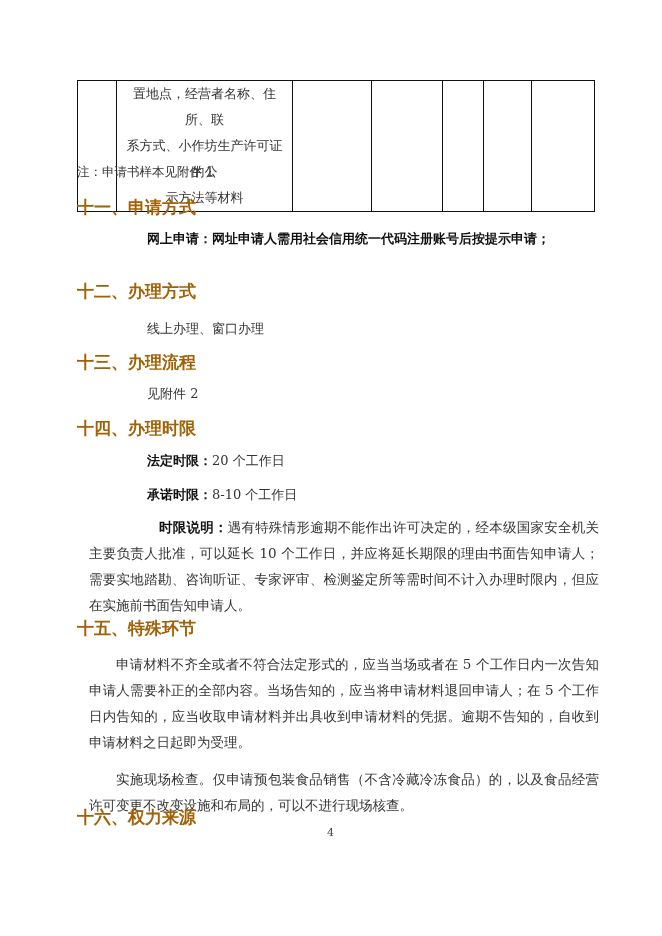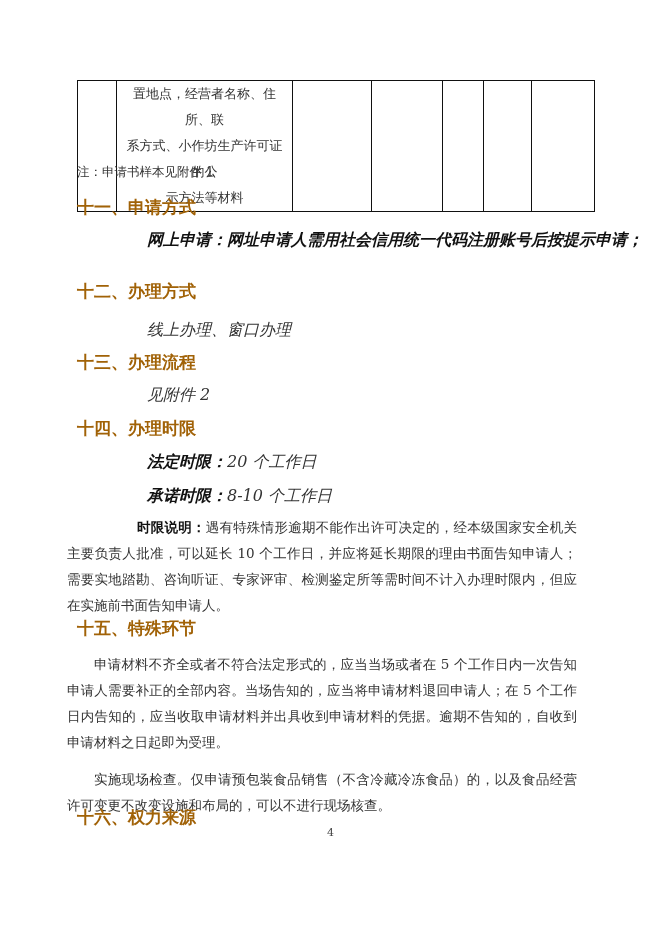--- a/index.html
+++ b/index.html
@@ -7,26 +7,26 @@
          font-family: "DejaVu Serif", "Liberation Serif", serif; color: #222; }
   .page { position: absolute; left: 0; top: 0; width: 662px; height: 936px; border-radius: 21px; }
   table.mat { position: absolute; left: 77px; top: 80px; border-collapse: collapse; }
   table.mat td { border: 1.5px solid #111; padding: 0; vertical-align: middle; }
   .cell-text { font-size: 13px; line-height: 26px; text-align: center; color: #333;
                padding: 0 4px; }
   .abs { position: absolute; white-space: nowrap; }
   .note { left: 77px; top: 164px; font-size: 12.5px; color: #333; }
   .h { font-family: "DejaVu Sans", "Liberation Sans", sans-serif; font-weight: bold;
        font-size: 17px; color: #a16207; left: 77px; }
-  .p { font-size: 16px; color: #333; font-style: italic; }
+  .p { font-size: 13px; color: #333; }
   .b { font-family: "DejaVu Sans", "Liberation Sans", sans-serif; font-weight: bold; color: #111; }
   .mono { font-family: "DejaVu Sans Mono", "Liberation Mono", monospace; font-weight: bold; color:#111; }
   .para { position: absolute; left: 100px; width: 487px; font-size: 13.5px; line-height: 26px;
           color: #333; text-align: justify; text-indent: 2em; }
-  .para.first { left: 67px; width: 510px; text-indent: 2em; }
+  .para.first { left: 89px; width: 510px; text-indent: 2em; }
   .pagenum { left: 327px; top: 826px; font-size: 11px; color: #444; }
 </style>
 </head>
 <body>
 
 <div class="page">
 
   <table class="mat">
     <tbody>
         <tr>

